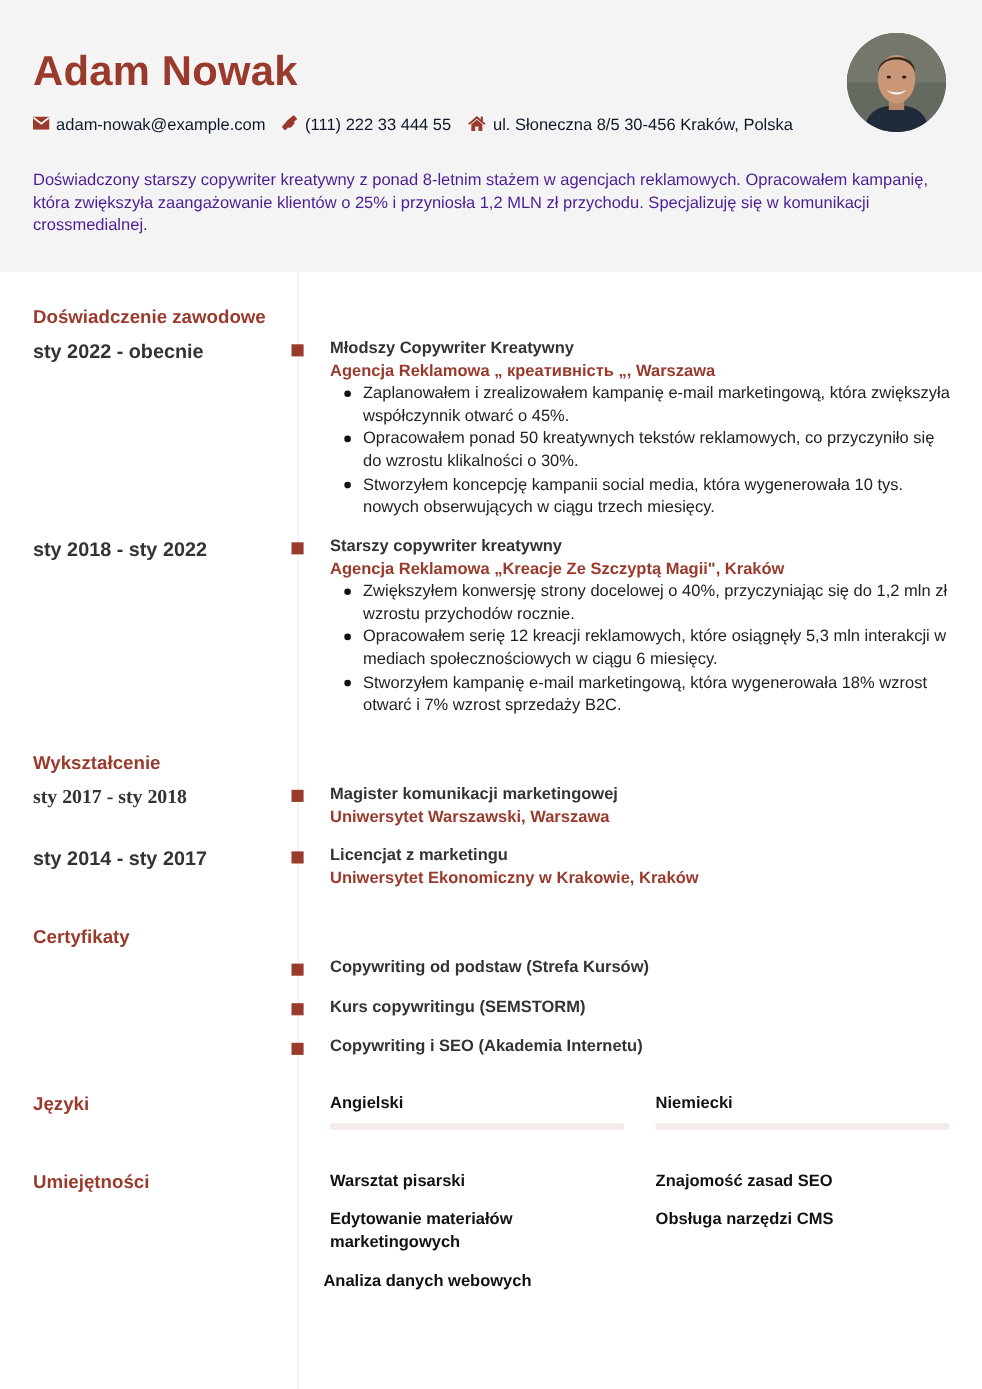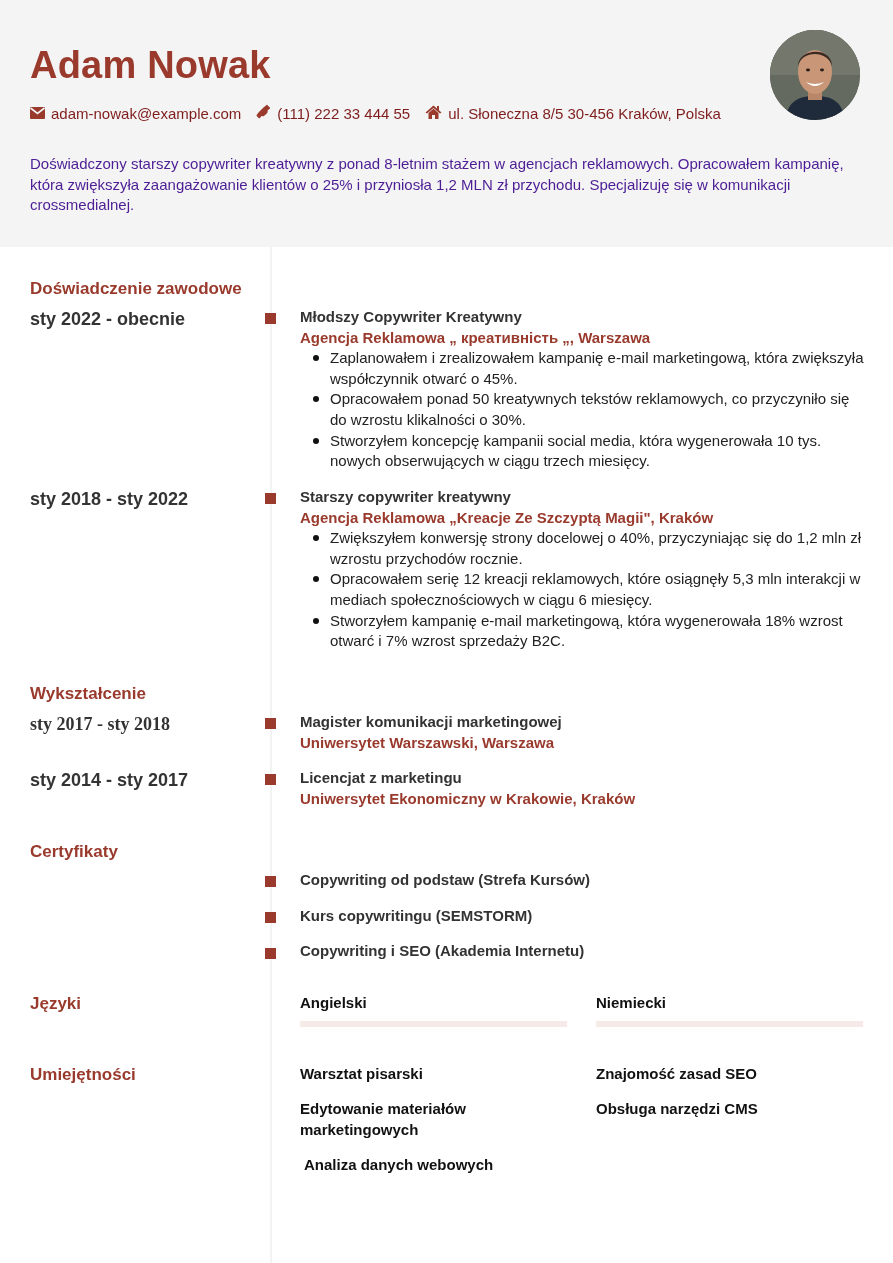--- a/index.html
+++ b/index.html
@@ -10,21 +10,21 @@
       position: absolute; left: 0; top: 0; width: 893px; height: 247px;
       background: #f4f4f4;
       padding-left: 41px;
     }
     .name {
       position: absolute; left: 30px; top: 44px;
       font-size: 38px; font-weight: bold; color: #993a2d; letter-spacing: 0.2px;
     }
     .contacts {
       position: absolute; left: 30px; top: 104px; display: flex; align-items: center;
-      font-size: 15px; color: #7f1d1d;
+      font-size: 15px; color: #0f172a;
     }
     .contact { display: flex; align-items: center; margin-right: 15px; }
     .contact svg { margin-right: 6px; }
     .avatar {
       position: absolute; left: 770px; top: 30px; width: 90px; height: 90px;
       border-radius: 50%; overflow: hidden; background: #5b6058;
     }
     .summary {
       position: absolute; left: 30px; top: 154px; width: 830px;
       font-size: 15px; line-height: 20.6px; color: #4c1d95;
@@ -190,13 +190,13 @@
     <div class="fill" style="width: 0%;"></div>
   </div>
 </div>
 
 <div class="section-title" style="top:1065px;">Umiejętności</div>
 
 <div class="skill" style="left:300px; top:1064px;">Warsztat pisarski</div>
 <div class="skill" style="left:596px; top:1064px;">Znajomość zasad SEO</div>
 <div class="skill" style="left:300px; top:1099px; width:200px;">Edytowanie materiałów marketingowych</div>
 <div class="skill" style="left:596px; top:1099px;">Obsługa narzędzi CMS</div>
-<div class="skill" style="left:304px; top:1155px;">Analiza danych webowych</div>
+<div class="skill" style="left:294px; top:1155px;">Analiza danych webowych</div>
 
 </body></html>

